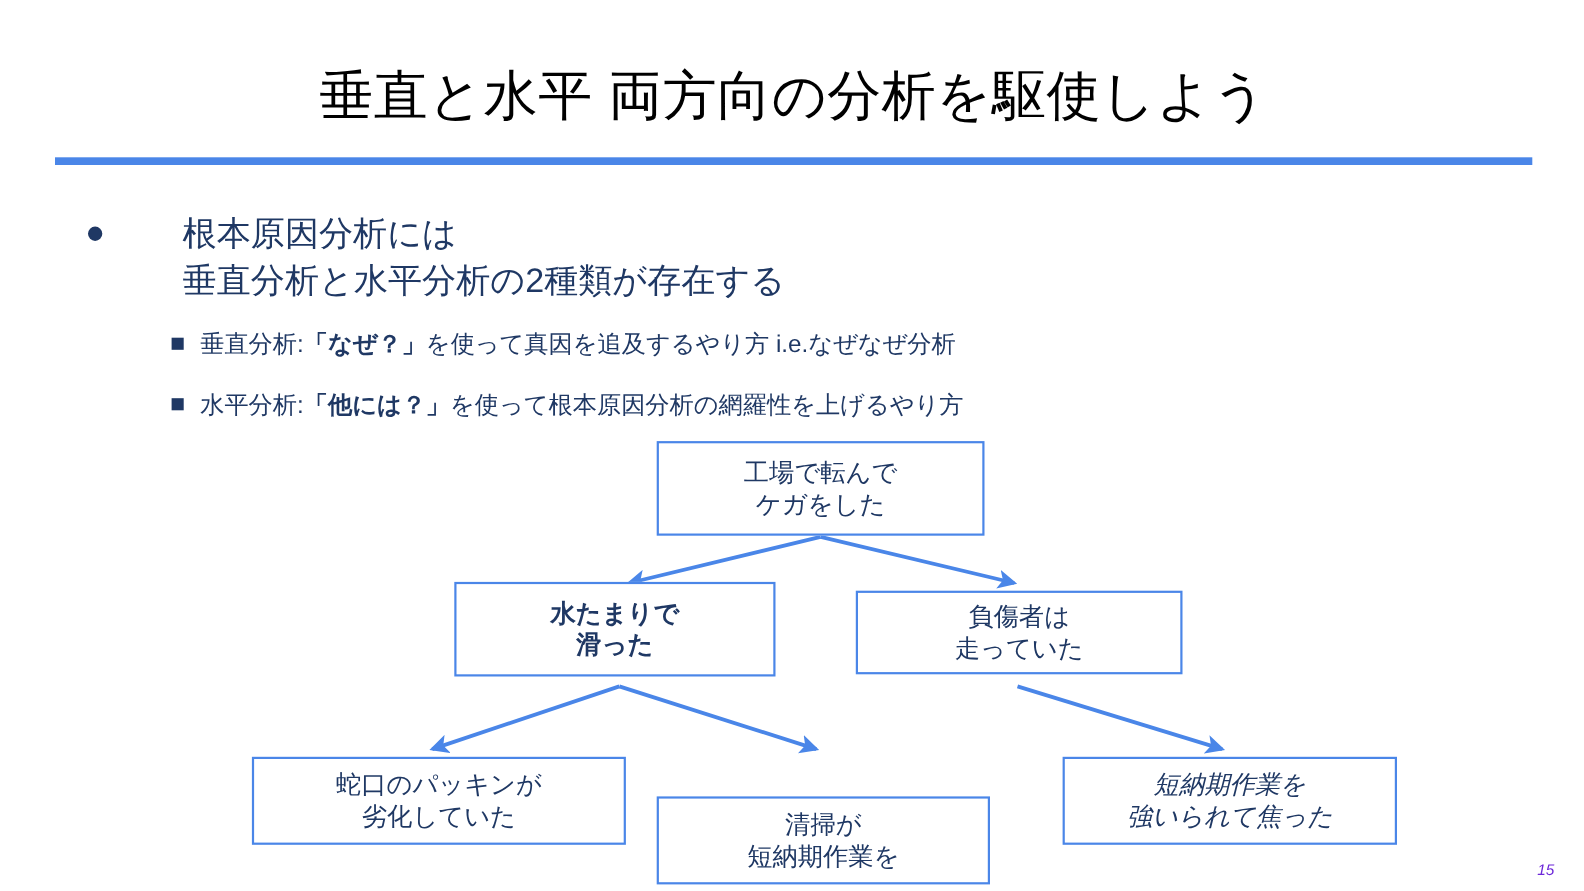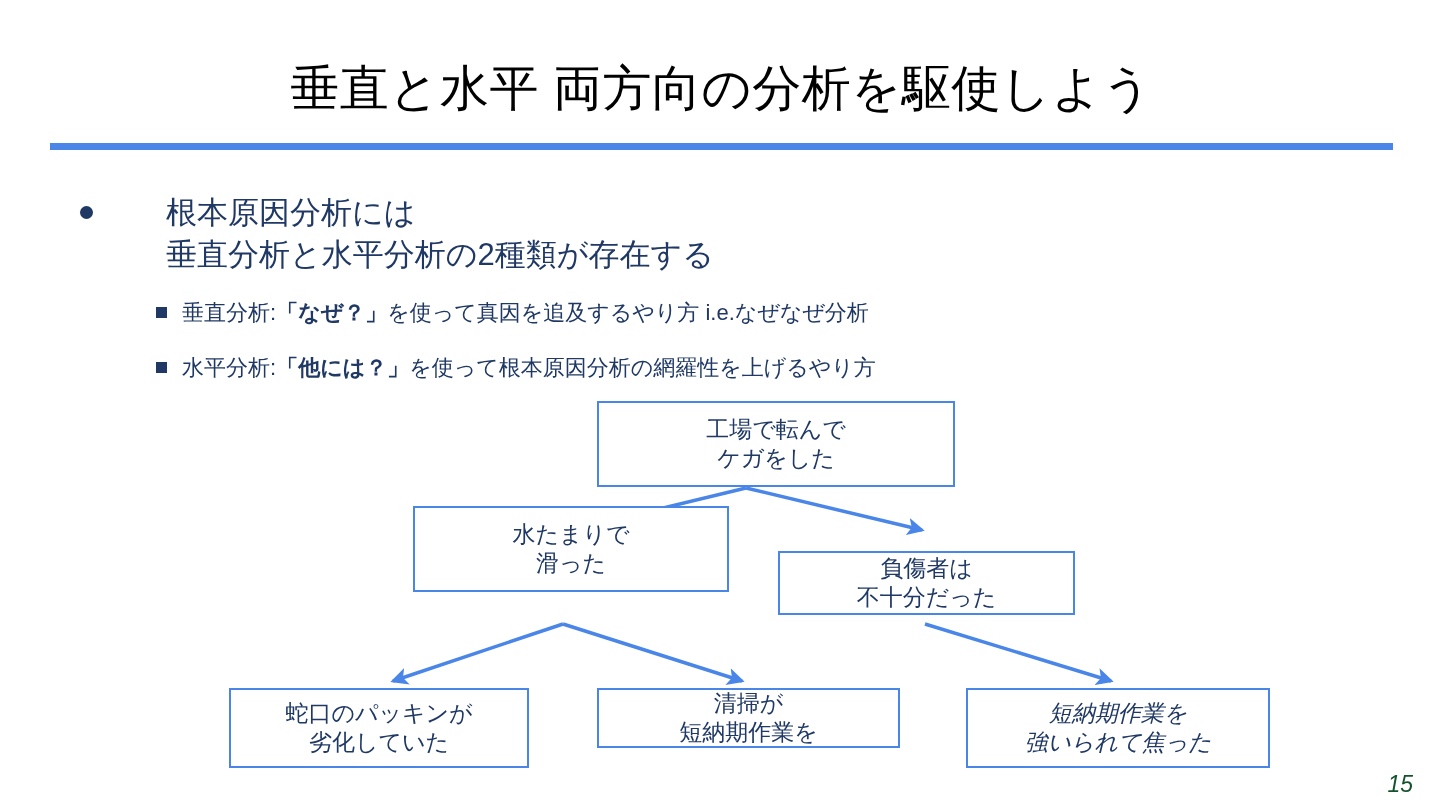--- a/index.html
+++ b/index.html
@@ -118,35 +118,35 @@
     line-height: 1.28;
     text-align: center;
     display: flex;
     flex-direction: column;
     align-items: center;
     justify-content: center;
   }
   .node span { display: block; white-space: nowrap; }
 
   
-  #node-top    { left: 597px; top: 401px; width: 358px; height: 86px; }
-  #node-mid-l  { left: 413px; top: 506px; width: 316px; height: 86px; }
-  #node-mid-r  { left: 778px; top: 551px; width: 297px; height: 64px; }
-  #node-bot-1  { left: 229px; top: 688px; width: 300px; height: 80px; }
-  #node-bot-2  { left: 597px; top: 688px; width: 303px; height: 60px; }
+  #node-top    { left: 597px; top: 401px; width: 298px; height: 86px; }
+  #node-mid-l  { left: 413px; top: 529px; width: 292px; height: 86px; font-weight: bold; }
+  #node-mid-r  { left: 778px; top: 537px; width: 297px; height: 76px; }
+  #node-bot-1  { left: 229px; top: 688px; width: 340px; height: 80px; }
+  #node-bot-2  { left: 597px; top: 724px; width: 303px; height: 80px; }
   #node-bot-3  { left: 966px; top: 688px; width: 304px; height: 80px; font-style: italic; }
 
   
   #page-number {
     position: absolute;
     right: 27px;
     bottom: 12px;
-    font-size: 23px;
+    font-size: 14px;
     font-style: italic;
-    color: #14532d;
+    color: #6d28d9;
   }
 </style>
 </head>
 <body>
 
 <div id="slide">
 
   <div id="slide-title">垂直と水平 両方向の分析を駆使しよう</div>
   <div id="title-rule"></div>
 
@@ -193,21 +193,21 @@
       <span>ケガをした</span>
     </div>
 
     <div class="node" id="node-mid-l">
       <span>水たまりで</span>
       <span>滑った</span>
     </div>
 
     <div class="node" id="node-mid-r">
       <span>負傷者は</span>
-      <span>不十分だった</span>
+      <span>走っていた</span>
     </div>
 
     <div class="node" id="node-bot-1">
       <span>蛇口のパッキンが</span>
       <span>劣化していた</span>
     </div>
 
     <div class="node" id="node-bot-2">
       <span>清掃が</span>
       <span>短納期作業を</span>

